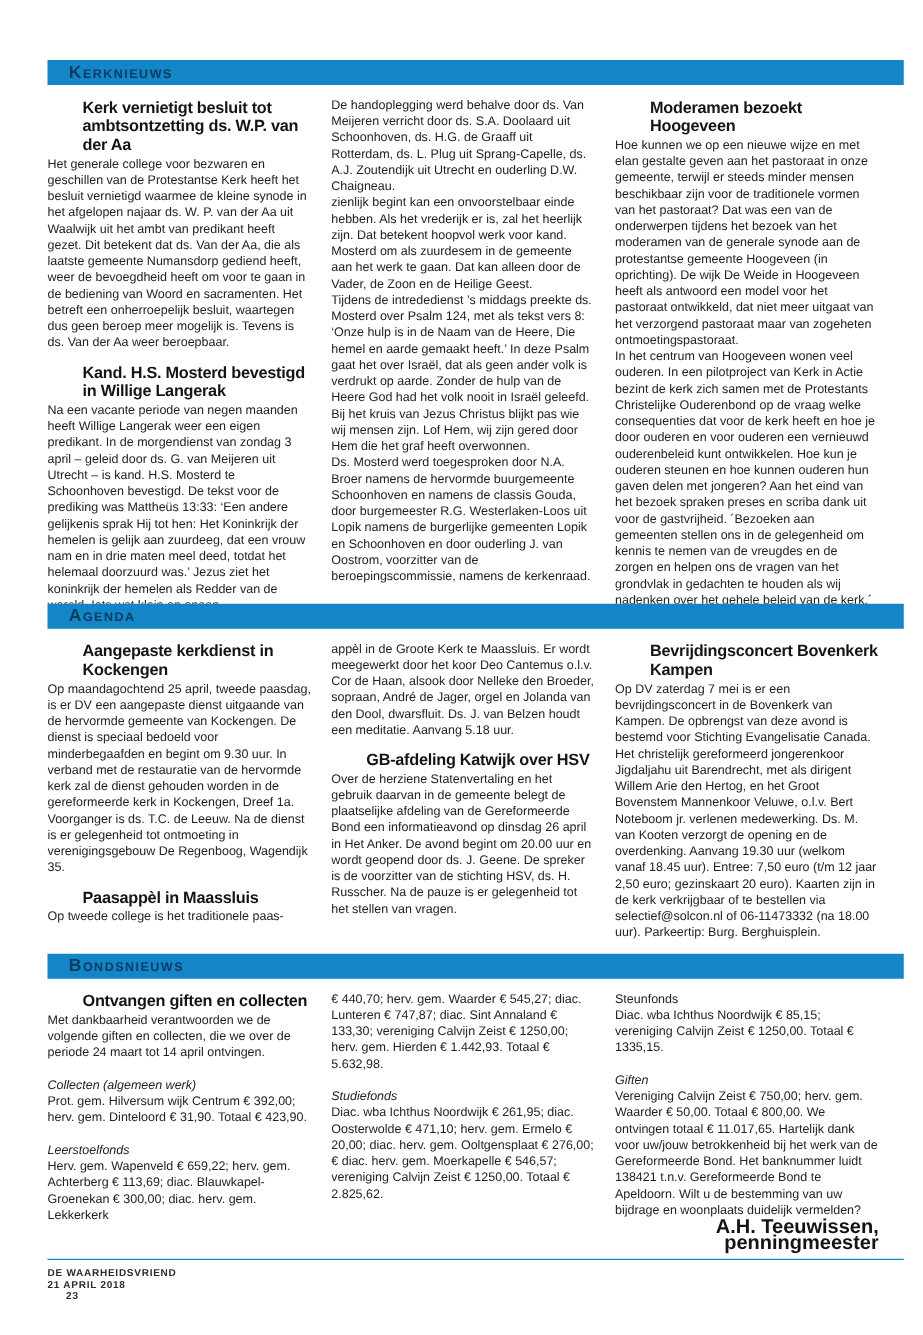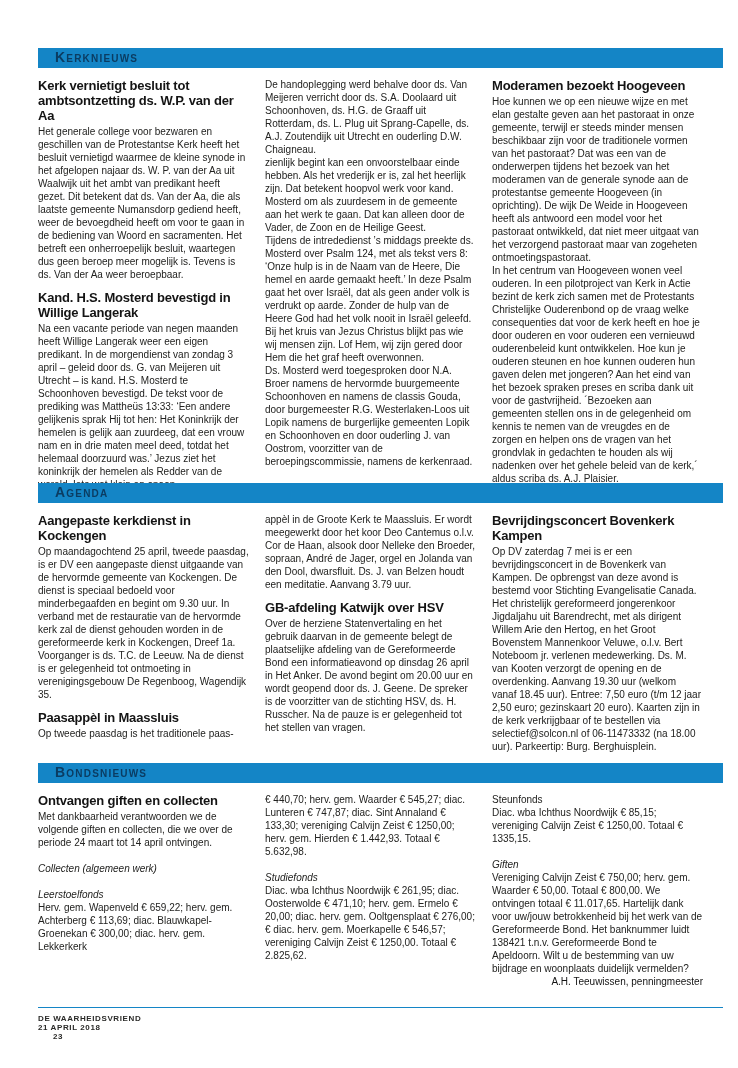--- a/index.html
+++ b/index.html
@@ -23,28 +23,28 @@
   }
 
   .cols { display:flex; gap:16px; overflow:hidden; }
   .cols.kerknieuws { height:405px; }
   .cols.agenda     { height:250px; }
   .cols.bonds      { height:210px; }
   .col { width:211px; flex:0 0 211px; overflow:hidden; }
 
   .headline {
     font-weight:bold; font-size:13px; line-height:15px;
-    color:#141414; margin-bottom:2px; letter-spacing:-0.2px;
+    color:#141414; margin-bottom:2px; letter-spacing:-0.2px;margin-left:28px;
   }
   .headline:not(:first-child) { margin-top:9px; }
   .para { font-size:10px; line-height:13px; color:#222220; }
   .subhead { font-size:10px; line-height:13px; margin-top:13px; color:#222220; }
   .subhead.italic { font-style:italic; }
   .subhead:first-child { margin-top:0; }
-  .signature { font-size:10px; line-height:13px; font-weight:normal; text-align:right; color:#141414; }
+  .signature { font-size:16px; line-height:13px; font-weight:bold; text-align:right; color:#141414; }
 
   .footer-rule { border-top:1px solid #1485c6; margin-top:4px; }
   .footer {
     display:flex; align-items:baseline; padding-top:6px;
     font-size:8px; font-weight:bold; letter-spacing:0.6px; color:#2a2a28;flex-direction:column;
   }
   .footer .f-left { flex:1; }
   .footer .f-date { width:150px; }
   .footer .f-page { width:25px; text-align:right; }
 </style>
@@ -80,43 +80,44 @@
 
   <div class="section">
     <div class="section-bar">
       <span class="bar-label">Agenda</span>
     </div>
     <div class="cols agenda">
       <div class="col">
           <h3 class="headline">Aangepaste kerkdienst in Kockengen</h3>
           <p class="para">Op maandagochtend 25 april, tweede paasdag, is er DV een aangepaste dienst uitgaande van de hervormde gemeente van Kockengen. De dienst is speciaal bedoeld voor minderbegaafden en begint om 9.30 uur. In verband met de restauratie van de hervormde kerk zal de dienst gehouden worden in de gereformeerde kerk in Kockengen, Dreef 1a. Voorganger is ds. T.C. de Leeuw. Na de dienst is er gelegenheid tot ontmoeting in verenigingsgebouw De Regenboog, Wagendijk 35.</p>
           <h3 class="headline">Paasappèl in Maassluis</h3>
-          <p class="para">Op tweede paasdag is het traditionele paas-</p>
+          <p class="para">Op tweede college is het traditionele paas-</p>
         </div>
       <div class="col">
-          <p class="para">appèl in de Groote Kerk te Maassluis. Er wordt meegewerkt door het koor Deo Cantemus o.l.v. Cor de Haan, alsook door Nelleke den Broeder, sopraan, André de Jager, orgel en Jolanda van den Dool, dwarsfluit. Ds. J. van Belzen houdt een meditatie. Aanvang 3.79 uur.</p>
+          <p class="para">appèl in de Groote Kerk te Maassluis. Er wordt meegewerkt door het koor Deo Cantemus o.l.v. Cor de Haan, alsook door Nelleke den Broeder, sopraan, André de Jager, orgel en Jolanda van den Dool, dwarsfluit. Ds. J. van Belzen houdt een meditatie. Aanvang 5.18 uur.</p>
           <h3 class="headline">GB-afdeling Katwijk over HSV</h3>
           <p class="para">Over de herziene Statenvertaling en het gebruik daarvan in de gemeente belegt de plaatselijke afdeling van de Gereformeerde Bond een informatieavond op dinsdag 26 april in Het Anker. De avond begint om 20.00 uur en wordt geopend door ds. J. Geene. De spreker is de voorzitter van de stichting HSV, ds. H. Russcher. Na de pauze is er gelegenheid tot het stellen van vragen.</p>
         </div>
       <div class="col">
           <h3 class="headline">Bevrijdingsconcert Bovenkerk Kampen</h3>
           <p class="para">Op DV zaterdag 7 mei is er een bevrijdingsconcert in de Bovenkerk van Kampen. De opbrengst van deze avond is bestemd voor Stichting Evangelisatie Canada. Het christelijk gereformeerd jongerenkoor Jigdaljahu uit Barendrecht, met als dirigent Willem Arie den Hertog, en het Groot Bovenstem Mannenkoor Veluwe, o.l.v. Bert Noteboom jr. verlenen medewerking. Ds. M. van Kooten verzorgt de opening en de overdenking. Aanvang 19.30 uur (welkom vanaf 18.45 uur). Entree: 7,50 euro (t/m 12 jaar 2,50 euro; gezinskaart 20 euro). Kaarten zijn in de kerk verkrijgbaar of te bestellen via selectief@solcon.nl of 06-11473332 (na 18.00 uur). Parkeertip: Burg. Berghuisplein.</p>
         </div>
     </div>
   </div>
 
   <div class="section">
     <div class="section-bar">
       <span class="bar-label">Bondsnieuws</span>
     </div>
     <div class="cols bonds">
       <div class="col">
           <h3 class="headline">Ontvangen giften en collecten</h3>
           <p class="para">Met dankbaarheid verantwoorden we de volgende giften en collecten, die we over de periode 24 maart tot 14 april ontvingen.</p>
           <p class="subhead italic">Collecten (algemeen werk)</p>
+          <p class="para">Prot. gem. Hilversum wijk Centrum € 392,00; herv. gem. Dinteloord € 31,90. Totaal € 423,90.</p>
           <p class="subhead italic">Leerstoelfonds</p>
           <p class="para">Herv. gem. Wapenveld € 659,22; herv. gem. Achterberg € 113,69; diac. Blauwkapel-Groenekan € 300,00; diac. herv. gem. Lekkerkerk</p>
         </div>
       <div class="col">
           <p class="para">€ 440,70; herv. gem. Waarder € 545,27; diac. Lunteren € 747,87; diac. Sint Annaland € 133,30; vereniging Calvijn Zeist € 1250,00; herv. gem. Hierden € 1.442,93. Totaal € 5.632,98.</p>
           <p class="subhead italic">Studiefonds</p>
           <p class="para">Diac. wba Ichthus Noordwijk € 261,95; diac. Oosterwolde € 471,10; herv. gem. Ermelo € 20,00; diac. herv. gem. Ooltgensplaat € 276,00; € diac. herv. gem. Moerkapelle € 546,57; vereniging Calvijn Zeist € 1250,00. Totaal € 2.825,62.</p>
         </div>
       <div class="col">
           <p class="subhead">Steunfonds</p>

